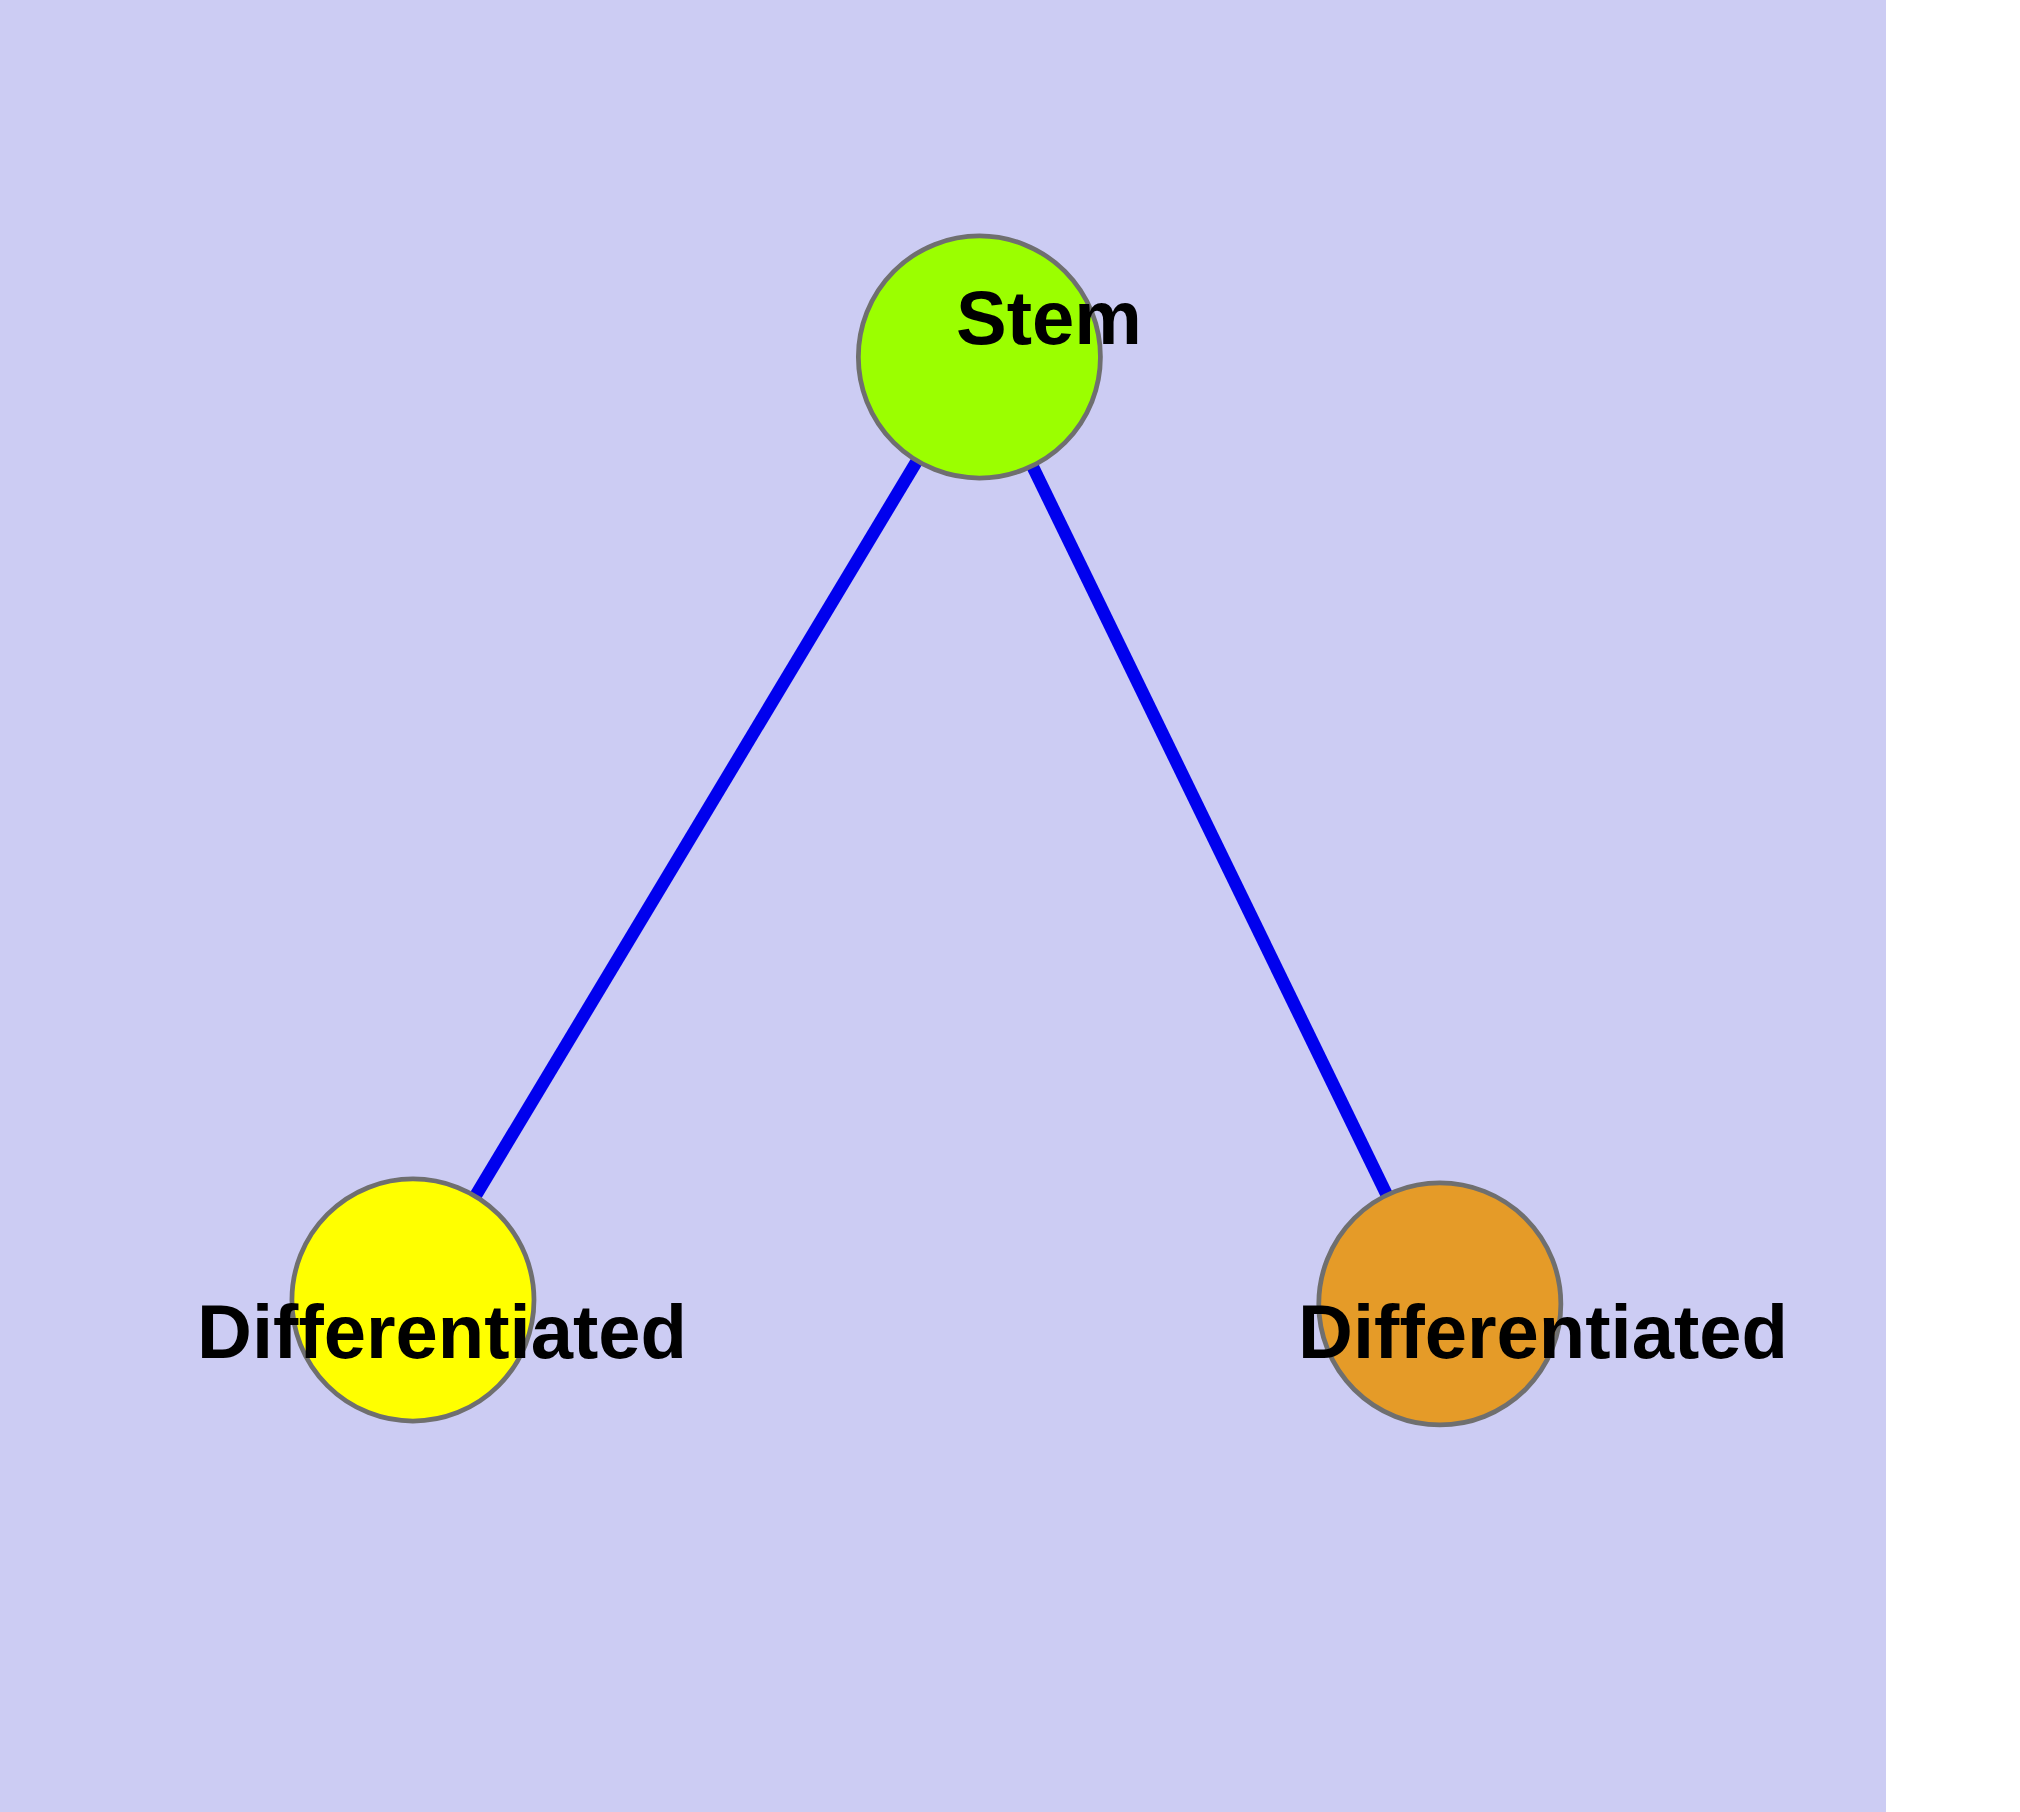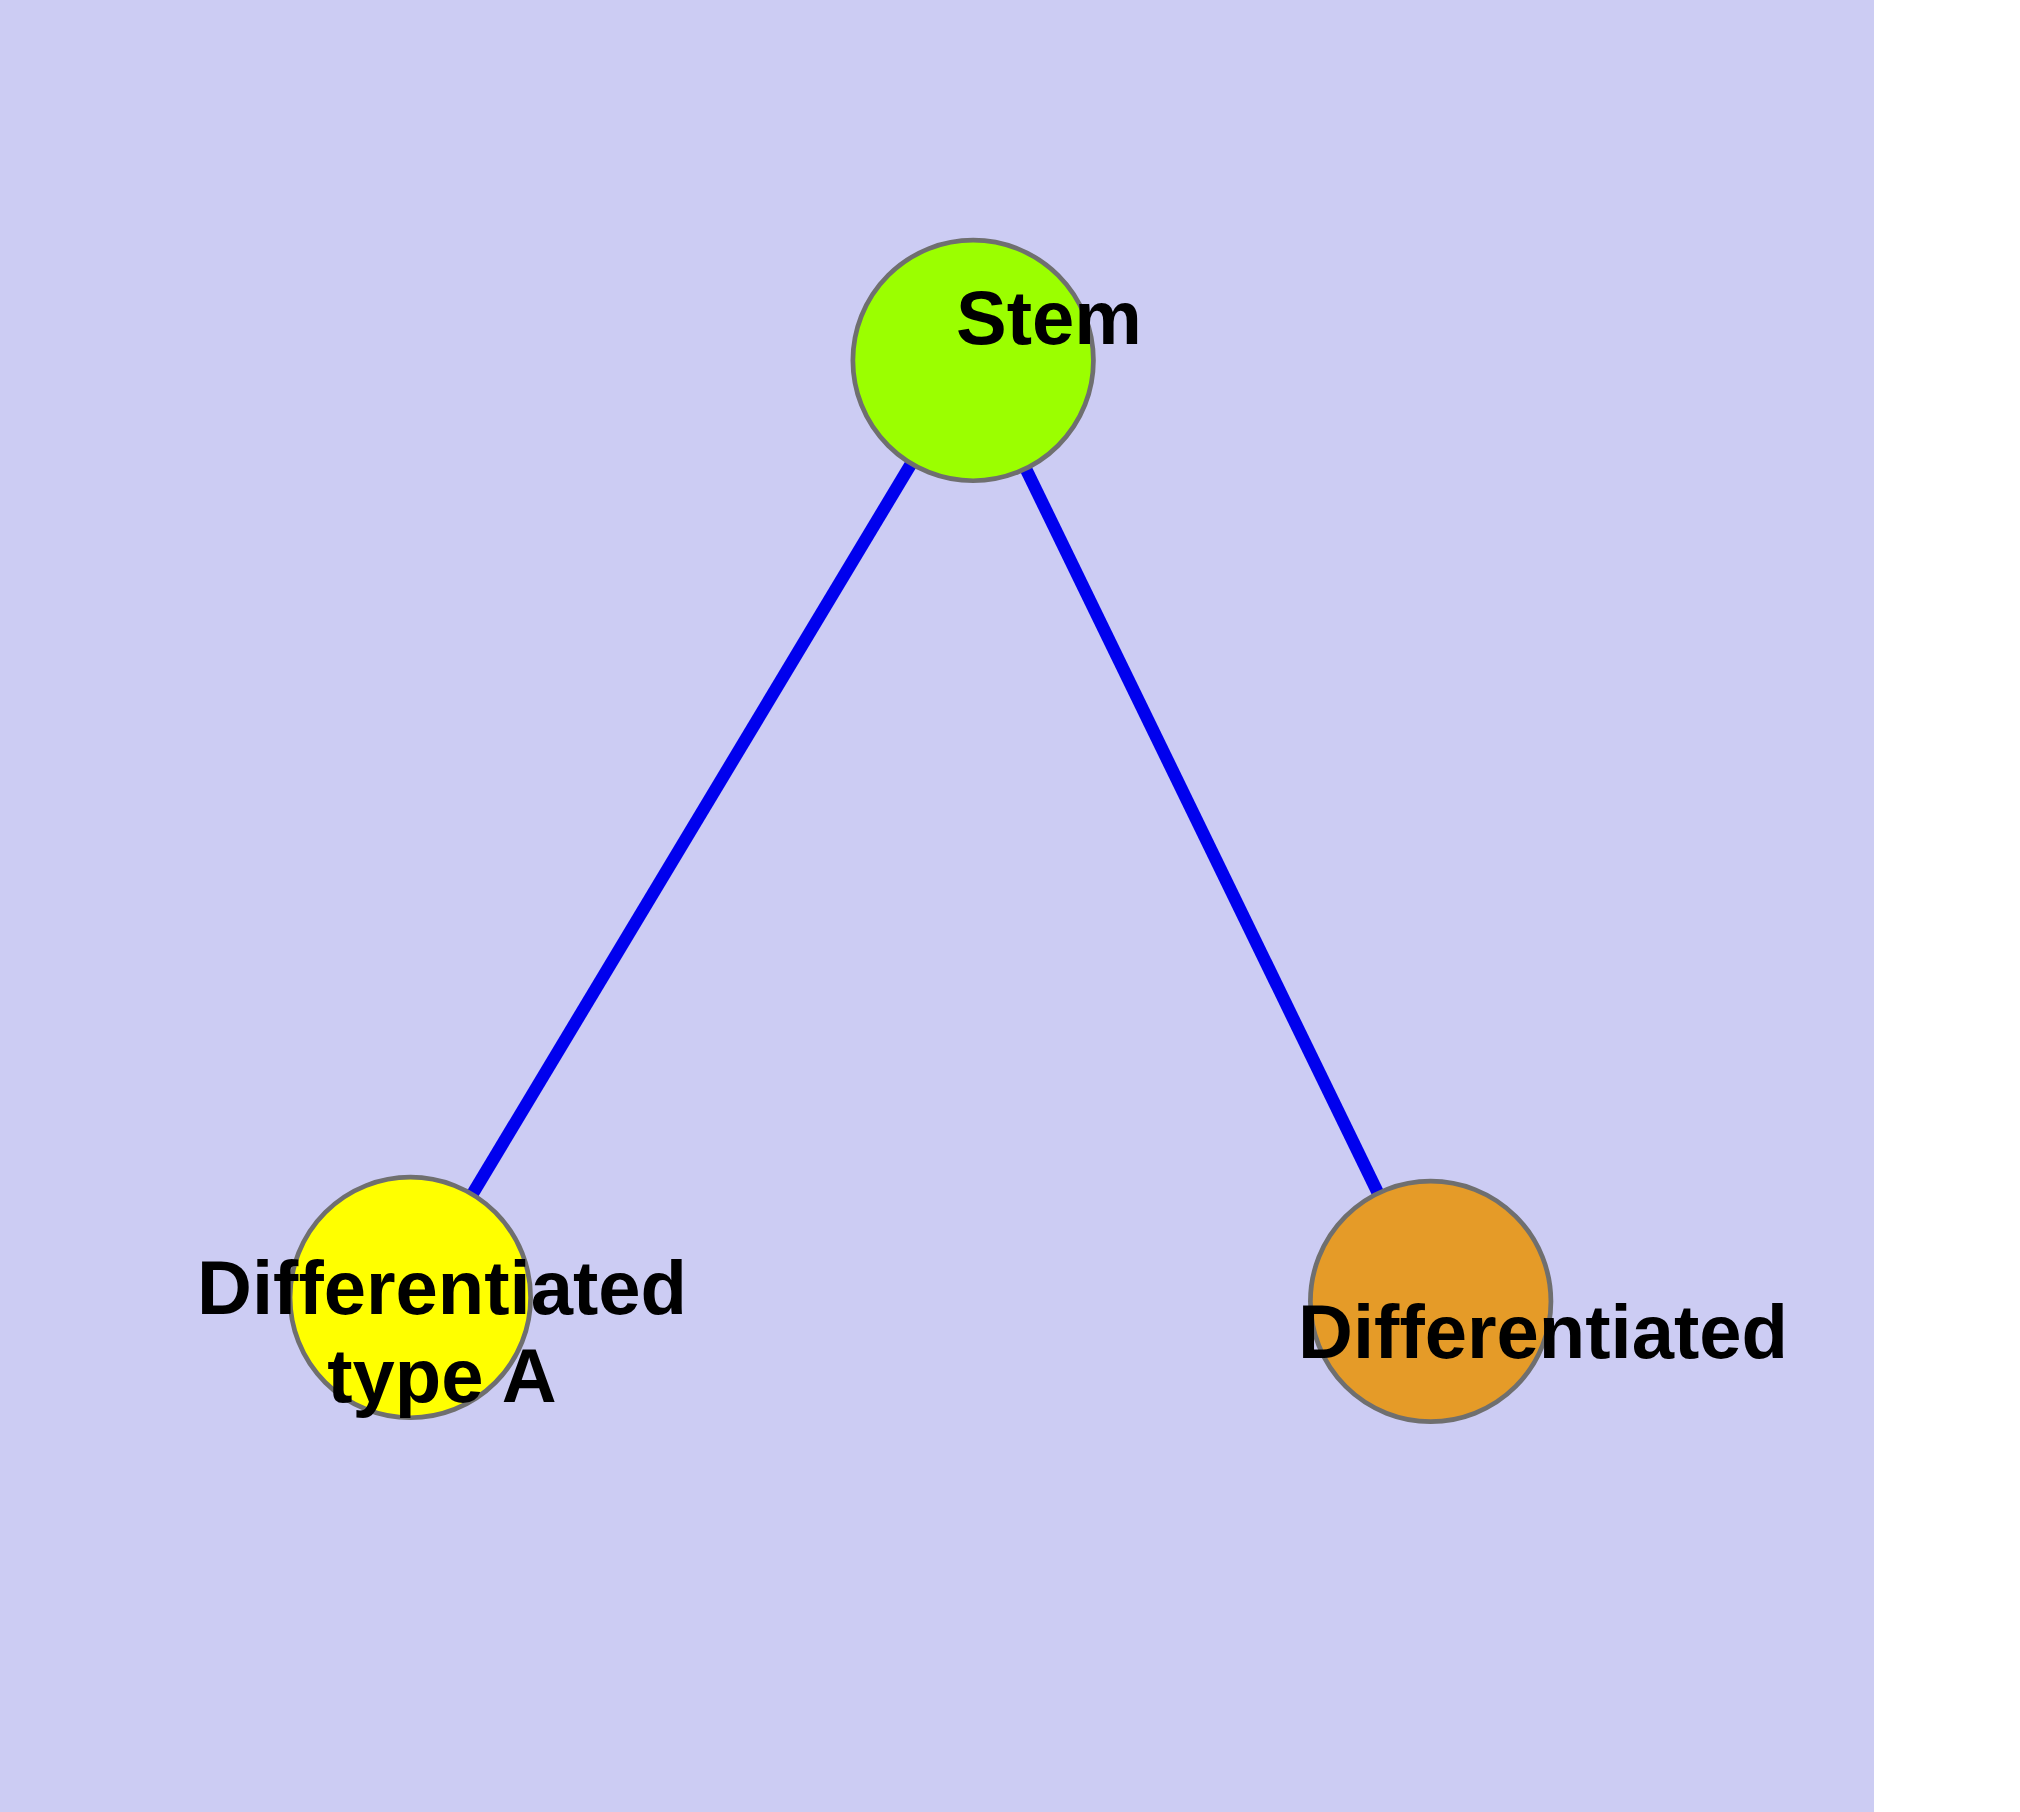--- a/index.html
+++ b/index.html
@@ -5,20 +5,21 @@
   html, body {
     margin: 0;
     padding: 0;
   }
   #canvas {
     position: relative;
     width: 1874px;
     height: 1812px;
     overflow: hidden;
     font-family: "Liberation Sans", sans-serif;
+    padding-left: 12px;
   }
   #graph-svg {
     position: absolute;
     left: 0;
     top: 0;
     width: 100%;
     height: 100%;
   }
   .edge {
     stroke-width: 16;
@@ -54,21 +55,20 @@
     <circle class="node" cx="522" cy="1567" r="153" fill="#ffff00" style="stroke: rgb(111, 111, 111);"></circle>
     <circle class="node" cx="1820" cy="1572" r="153" fill="#e59b28" style="stroke: rgb(111, 111, 111);"></circle>
   </svg>
 
   <div class="label" style="left: 1049px; top: 318px; color: rgb(0, 0, 0);">
     <div>Stem</div>
   </div>
 
   <div class="label" style="left: 442px; top: 1332px; color: rgb(0, 0, 0);">
     <div>Differentiated</div>
-    <div>type A</div>
   </div>
 
   <div class="label" style="left: 1543px; top: 1332px; color: rgb(0, 0, 0);">
     <div>Differentiated</div>
   </div>
 
 </div>
 
 
 </body></html>

